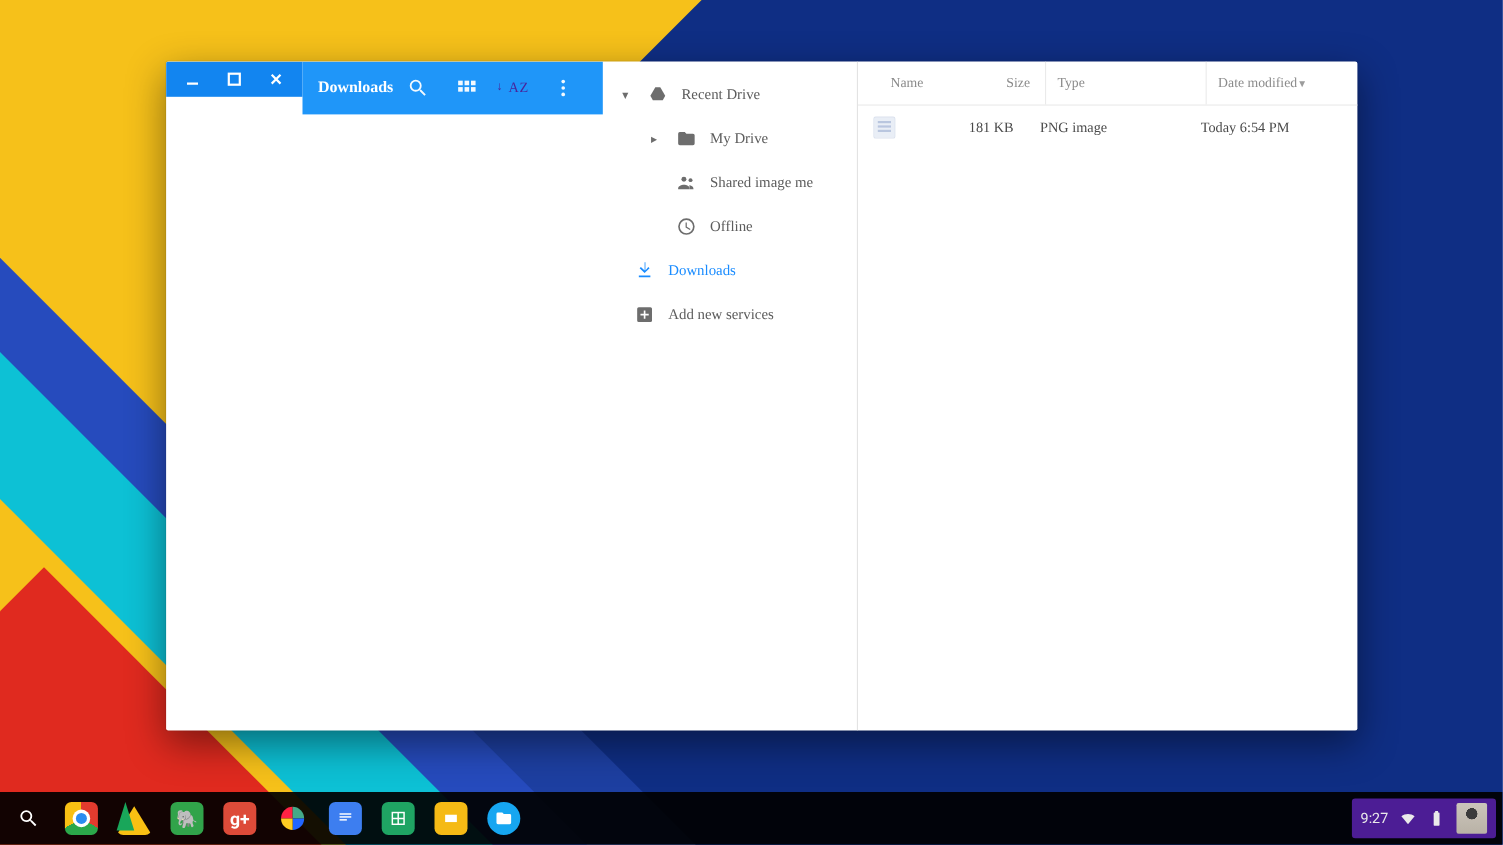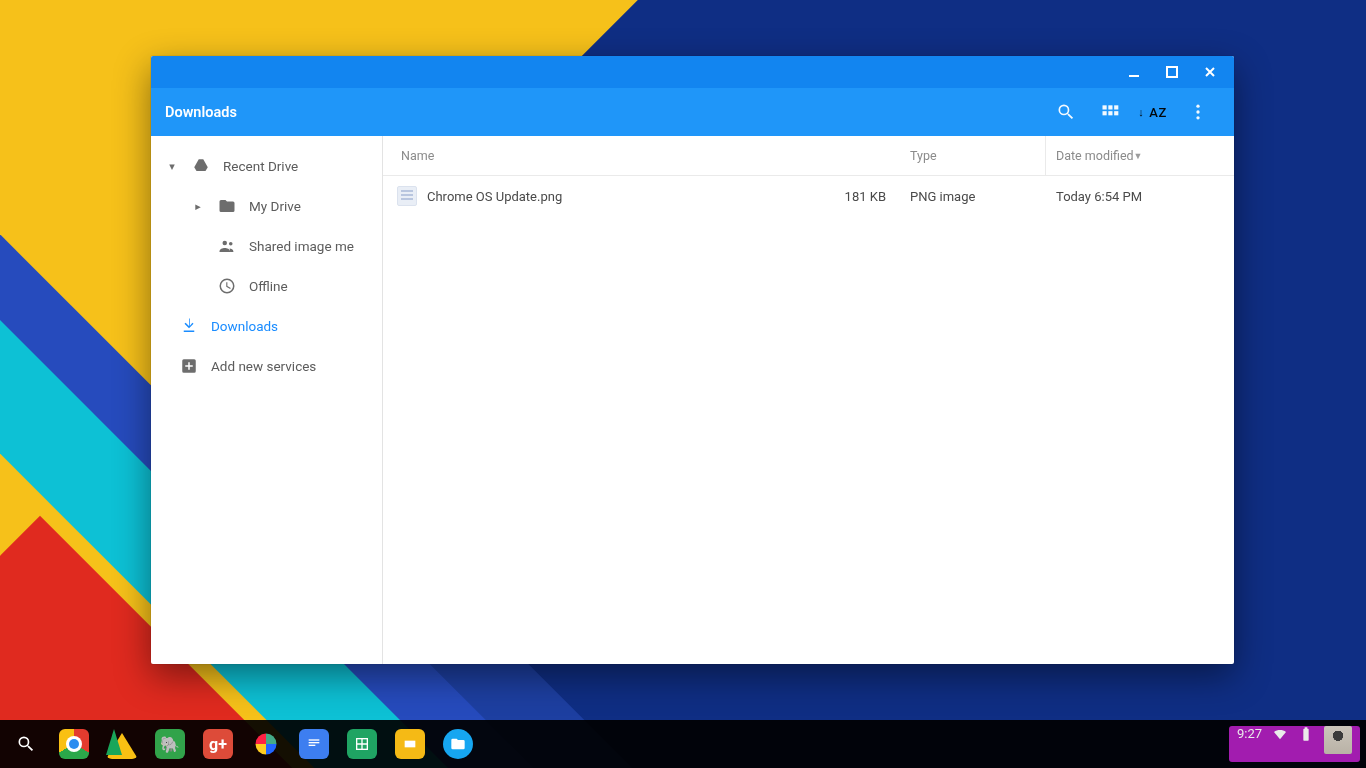--- a/index.html
+++ b/index.html
@@ -20,23 +20,24 @@
 .wp-yellow2  { background:#f6c11a; width:900px;  height:900px;  transform: rotate(45deg); left:-520px; top:570px; }
 .wp-red      { background:#e02a1f; width:600px;  height:600px;  transform: rotate(45deg); left:-260px; top:640px; }
 
 
 .window {
   position: absolute;
   left: 151px; top: 56px;
   width: 1083px; height: 608px;
   background: #fff;
   box-shadow: 0 12px 36px rgba(0,0,0,.45), 0 0 0 1px rgba(0,0,0,.05);
-  display: flex; flex-direction: column;
+  display: flex; flex-direction: row;
   border-radius: 2px;
   overflow: hidden;
+  font-family: Liberation Serif, serif;
 }
 .titlebar {
   height: 32px; background:#1285f0;
   display:flex; align-items:center; justify-content:flex-end;
   padding: 0 6px; gap: 2px;
 }
 .titlebar .tbtn {
   width: 36px; height: 28px; display:flex; align-items:center; justify-content:center;
   color:#fff; cursor:pointer;
 }
@@ -44,21 +45,21 @@
 
 .toolbar {
   height: 48px; background:#1f96f9;
   display:flex; align-items:center; color:#fff;
   padding: 0 14px;
 }
 .toolbar .title { font-size:14.5px; font-weight:600; flex:0 0 auto; }
 .toolbar .spacer { flex:1; }
 .toolbar .ticon {
   width:44px; height:44px; display:flex; align-items:center; justify-content:center;
-  color:#000000; cursor:pointer; opacity:.95;
+  color:#4c1d95; cursor:pointer; opacity:.95;
 }
 .toolbar .ticon svg { width:20px; height:20px; fill:#fff; }
 .toolbar .az { font-size:13px; font-weight:500; letter-spacing:.5px; position:relative; padding-left:8px;}
 .toolbar .az::before { content:"\2193"; position:absolute; left:-3px; top:1px; font-size:11px; }
 
 .body { flex:1; display:flex; min-height:0; }
 
 
 .sidebar {
   width:232px; border-right:1px solid #e3e3e3;
@@ -75,21 +76,21 @@
 .tree-row .ico svg { width:18px; height:18px; fill:#6d6d6d; }
 .tree-row.active { color:#1a8cff; }
 .tree-row.active .ico svg { fill:#1a8cff; }
 
 
 .files { flex:1; display:flex; flex-direction:column; }
 .cols {
   height:40px; border-bottom:1px solid #eaeaea; display:flex; align-items:center;
   font-size:12.5px; color:#8b8b8b; padding: 0 12px;
 }
-.col-name { flex:1; padding-left:6px;}
+.col-name { flex:1; padding-left:6px;margin-left:12px;}
 .col-size { width:112px; text-align:right; padding-right:14px; border-right:1px solid #eaeaea; height:100%; display:flex; align-items:center; justify-content:flex-end;}
 .col-type { width:146px; padding-left:10px; border-right:1px solid #eaeaea; height:100%; display:flex; align-items:center;text-align:right;}
 .col-date { width:176px; padding-left:10px; display:flex; align-items:center; gap:0;}
 .col-date .sort-caret { font-size:9px; color:#9c9c9c; }
 
 .file-row {
   height:40px; display:flex; align-items:center; padding:0 12px;
   font-size:13px; color:#4a4a4a;
 }
 .file-row .thumb {
@@ -114,22 +115,22 @@
   cursor:pointer;
 }
 .shelf .launcher svg { width:20px; height:20px; fill:#fff; }
 .shelf .appicon {
   width:40px; height:40px; display:flex; align-items:center; justify-content:center;
   cursor:pointer; border-radius:4px;
 }
 .shelf .appicon > div { width:30px; height:30px; border-radius:6px; display:flex; align-items:center; justify-content:center; font-size:16px; font-weight:700; color:#fff;}
 .shelf .spacer { flex:1; }
 .status {
-  height:36px; background:#a21caf; border-radius:3px;
-  display:flex; align-items:flex-start; gap:10px; padding:0 8px; color:#eaeaea;
+  height:36px; background:#4c1d95; border-radius:3px;
+  display:flex; align-items:center; gap:10px; padding:0 8px; color:#eaeaea;
   font-size:13px; cursor:pointer;
 }
 .status svg { width:16px; height:16px; fill:#eaeaea; }
 .avatar { width:28px; height:28px; background:#c6c0b6; border-radius:2px; background-image: radial-gradient(circle at 50% 35%, #3b3b3b 0 22%, transparent 23%), linear-gradient(#cbc5bb,#b9b2a6); }
 
 
 .chrome-ico{position:relative;width:30px;height:30px;border-radius:50%;background:conic-gradient(#e33b2e 0 120deg,#2ba84a 120deg 240deg,#f9c013 240deg 360deg);}
 .chrome-ico::after{content:"";position:absolute;inset:7px;border-radius:50%;background:#fff;}
 .chrome-ico::before{content:"";position:absolute;inset:10px;border-radius:50%;background:#2b8cf0;z-index:2;}
 .drive-ico{width:0;height:0;border-left:16px solid transparent;border-right:16px solid transparent;border-bottom:26px solid #f9c013;position:relative;}
@@ -251,30 +252,30 @@
                 <path d="M19 3H5a2 2 0 0 0-2 2v14a2 2 0 0 0 2 2h14a2 2 0 0 0 2-2V5a2 2 0 0 0-2-2zm-2 10h-4v4h-2v-4H7v-2h4V7h2v4h4v2z"></path>
               </svg>
           </span>
           <span>Add new services</span>
         </div>
       </div>
 
       <div class="files">
         <div class="cols">
           <div class="col-name">Name</div>
+          <div class="col-size">Size</div>
           <div class="col-type">Type</div>
           <div class="col-date">
             <span>Date modified</span>
             <span class="sort-caret">▼</span>
           </div>
         </div>
 
         <div class="file-row">
           <div class="thumb"></div>
-          <div class="fname">Chrome OS Update.png</div>
           <div class="fsize">181 KB</div>
           <div class="ftype">PNG image</div>
           <div class="fdate">Today 6:54 PM</div>
         </div>
       </div>
     </div>
   </div>
 
   <div class="shelf">
     <div class="launcher">

